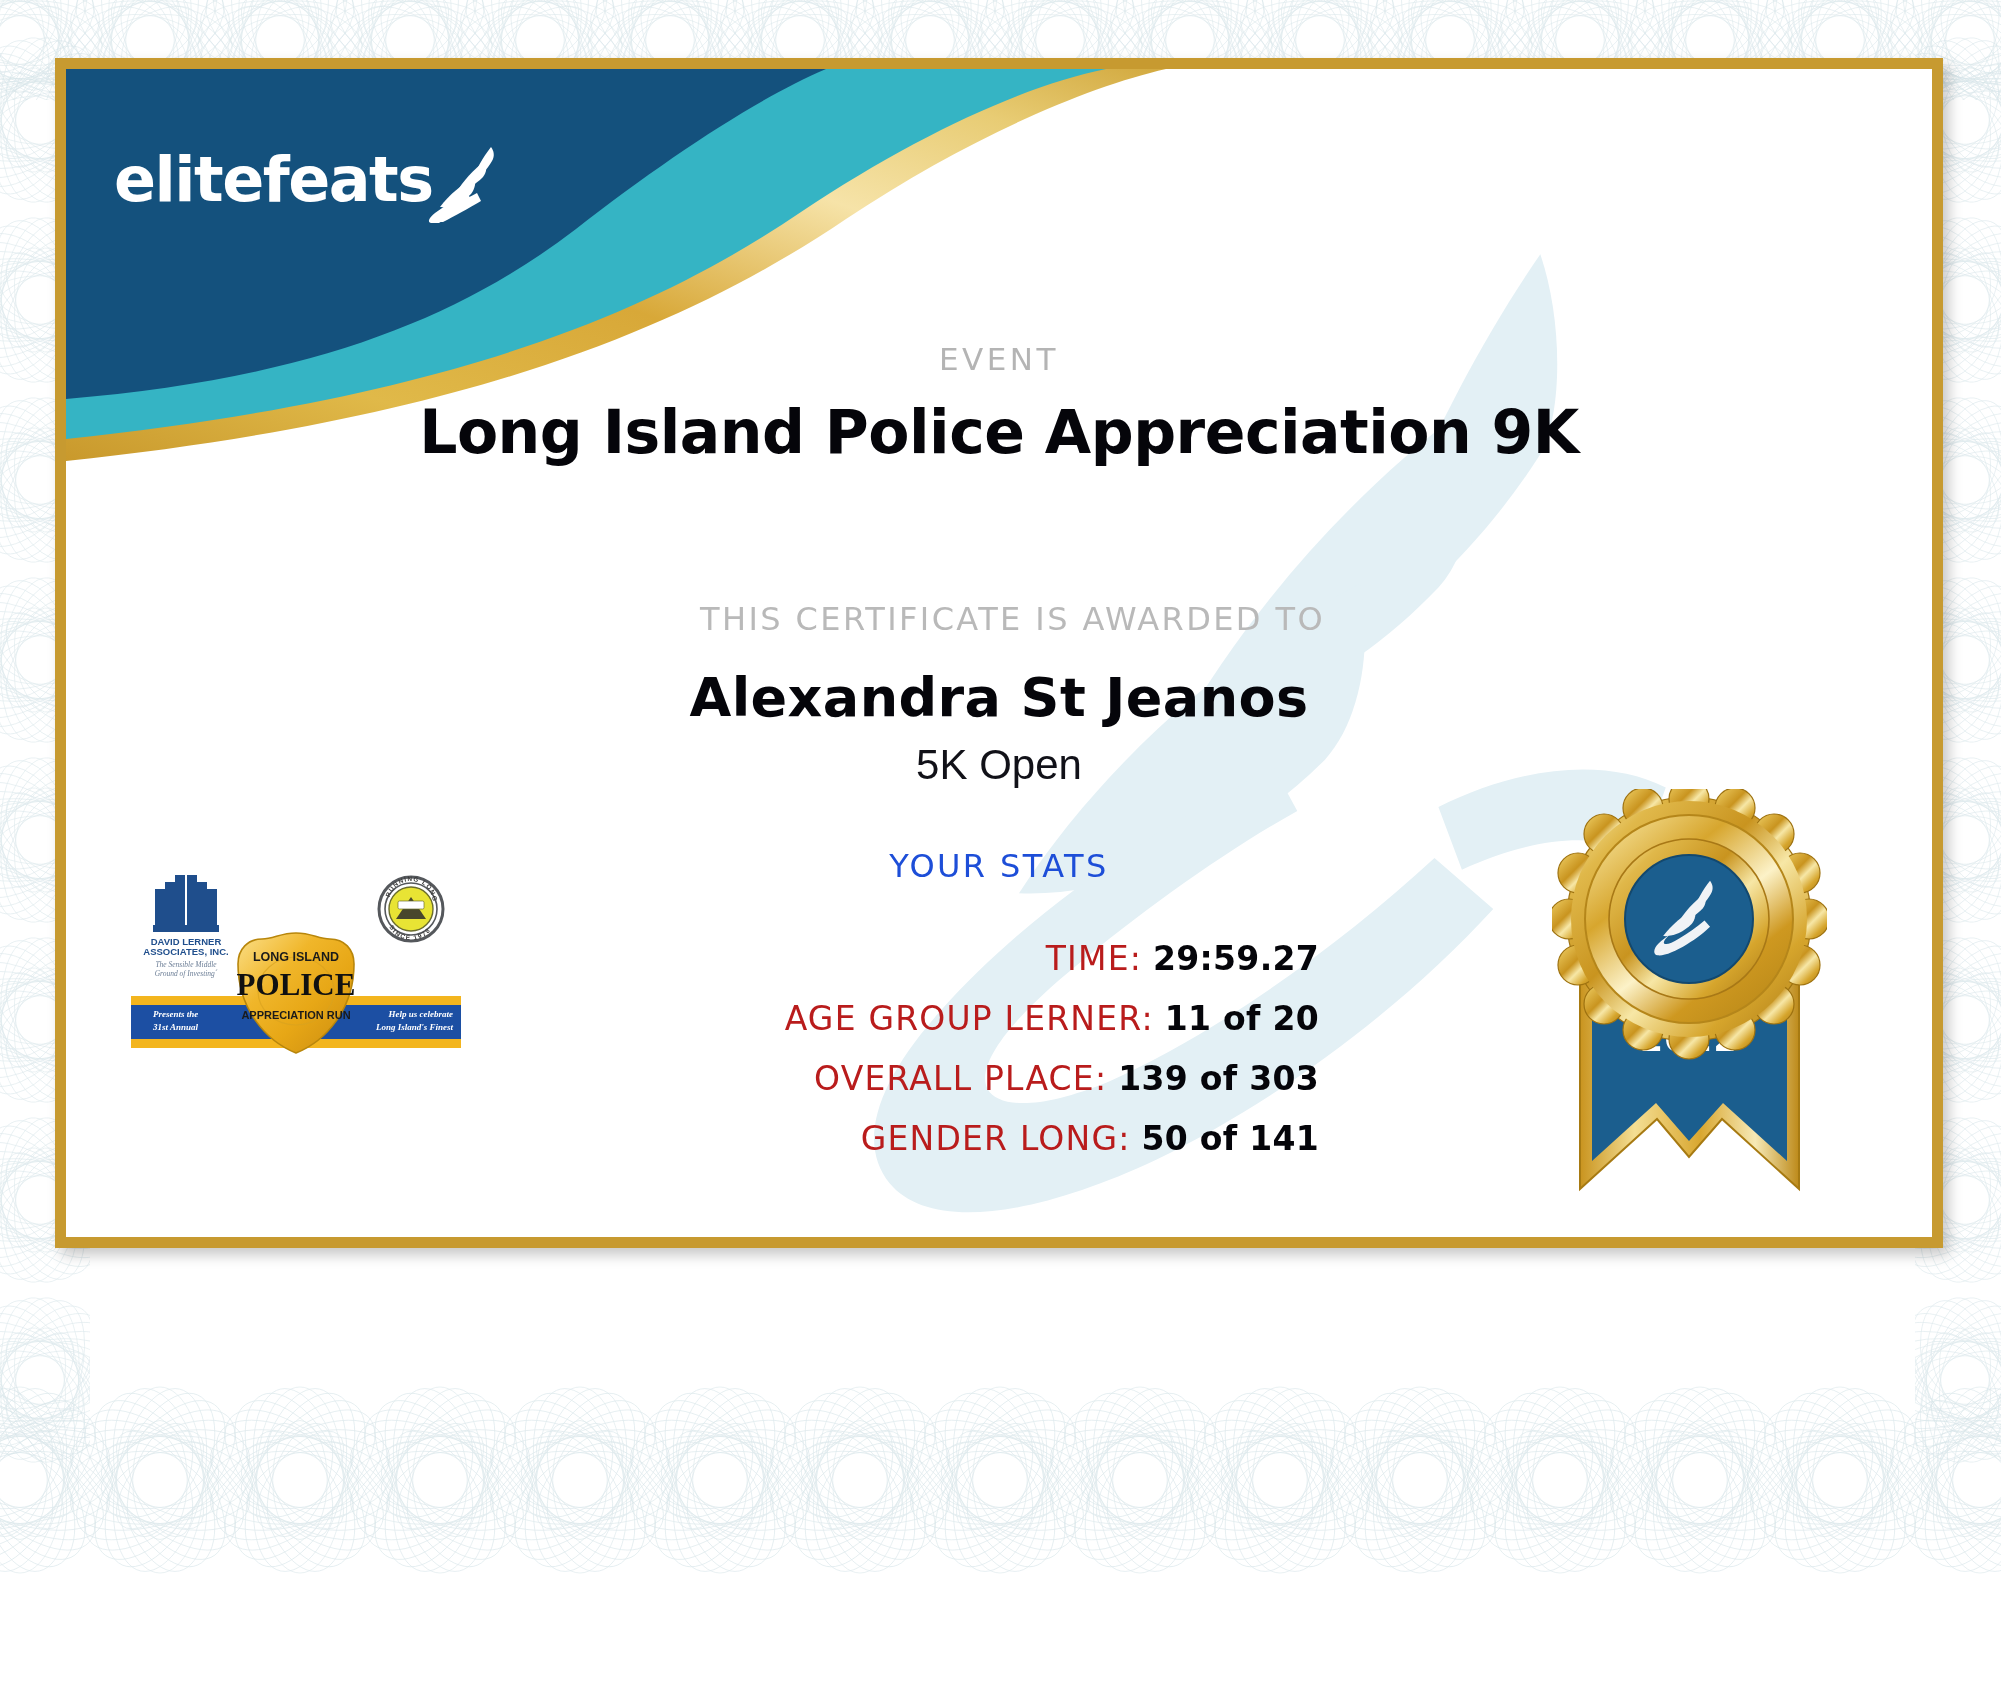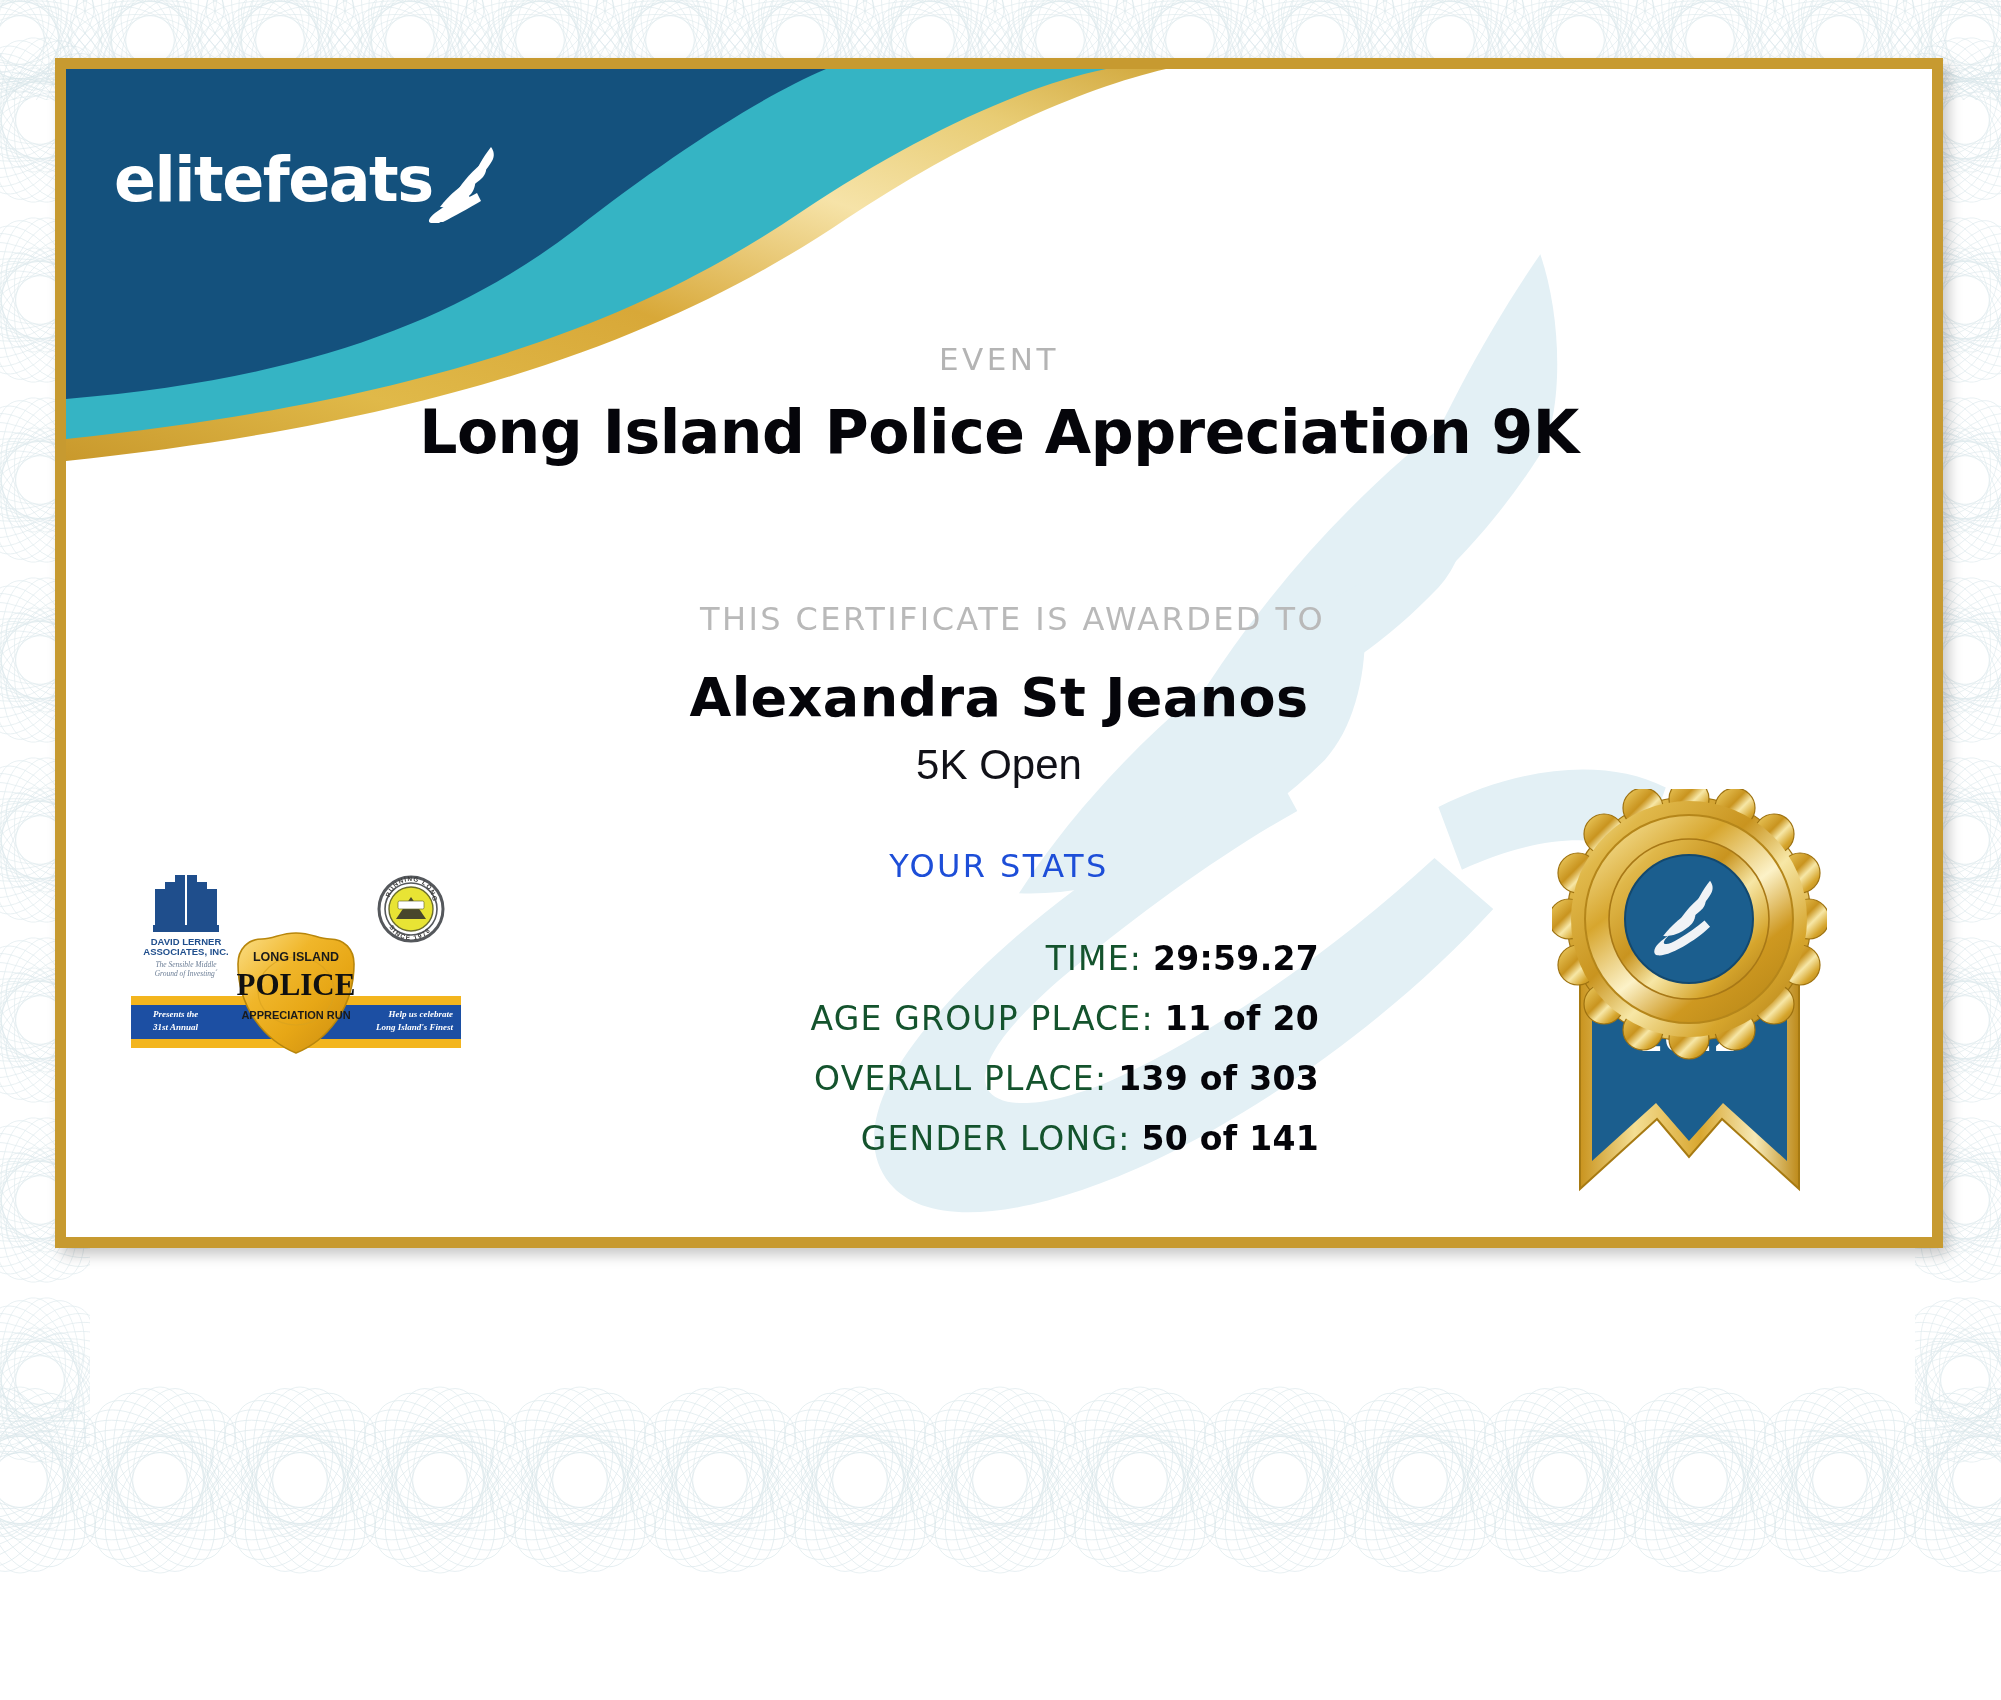--- a/index.html
+++ b/index.html
@@ -181,21 +181,21 @@
     justify-content: flex-end;
     align-items: baseline;
     margin-bottom: 21px;
     white-space: nowrap;
   }
   .stat-key {
     font-family: "DejaVu Sans", sans-serif;
     font-size: 33px;
     font-weight: 400;
     letter-spacing: 1.2px;
-    color: #14532d;
+    color: #b91c1c;
   }
   .stat-val {
     font-family: "DejaVu Sans", sans-serif;
     font-size: 33px;
     font-weight: 700;
     letter-spacing: 0.3px;
     color: #05050a;
     margin-left: 11px;
   }
 
@@ -383,21 +383,21 @@
         <div id="division">5K Open</div>
 
         <div id="stats-label" class="geo">YOUR STATS</div>
 
         <div id="stats">
           <div class="stat-row">
             <span class="stat-key">TIME:</span>
             <span class="stat-val">29:59.27</span>
           </div>
           <div class="stat-row">
-            <span class="stat-key">AGE GROUP PLACE:</span>
+            <span class="stat-key">AGE GROUP LERNER:</span>
             <span class="stat-val">11 of 20</span>
           </div>
           <div class="stat-row">
             <span class="stat-key">OVERALL PLACE:</span>
             <span class="stat-val">139 of 303</span>
           </div>
           <div class="stat-row">
             <span class="stat-key">GENDER LONG:</span>
             <span class="stat-val">50 of 141</span>
           </div>

